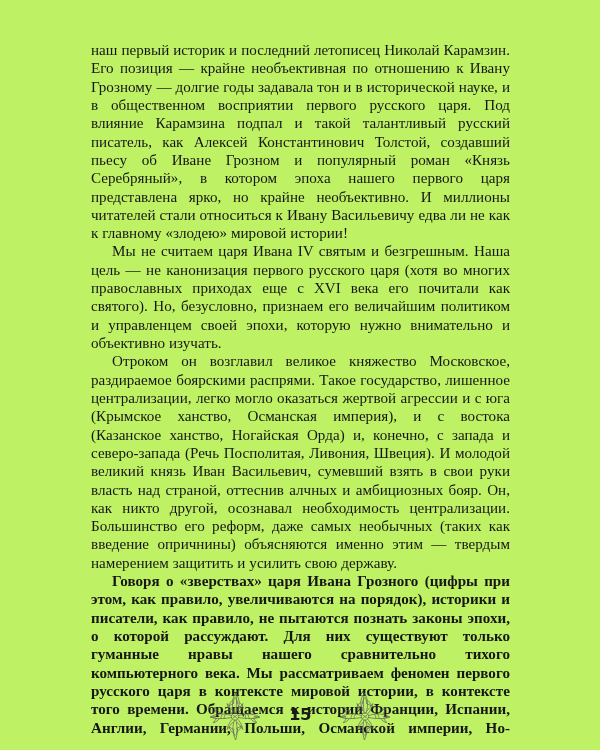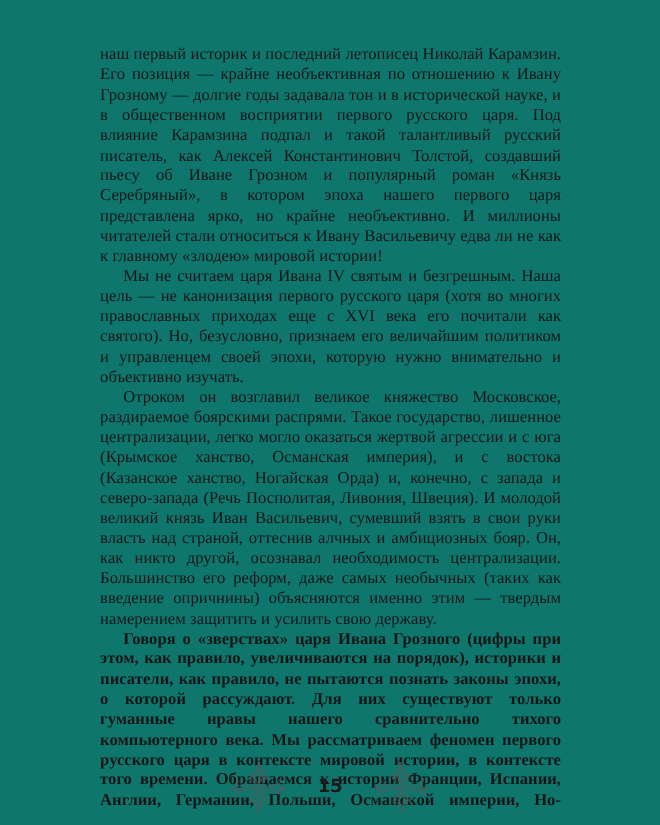--- a/index.html
+++ b/index.html
@@ -12,21 +12,21 @@
     background: #ffffff;
     font-family: "Liberation Serif", "DejaVu Serif", serif;
     color: #141414;
     overflow: hidden;
   }
 
   .page {
     position: relative;
     width: 600px;
     height: 750px;
-    background: #0f766e;
+    background: #bef264;
     box-sizing: border-box;
   }
 
   .text-block {
     position: absolute;
     left: 91px;
     top: 41px;
     width: 419px;
   }
 

